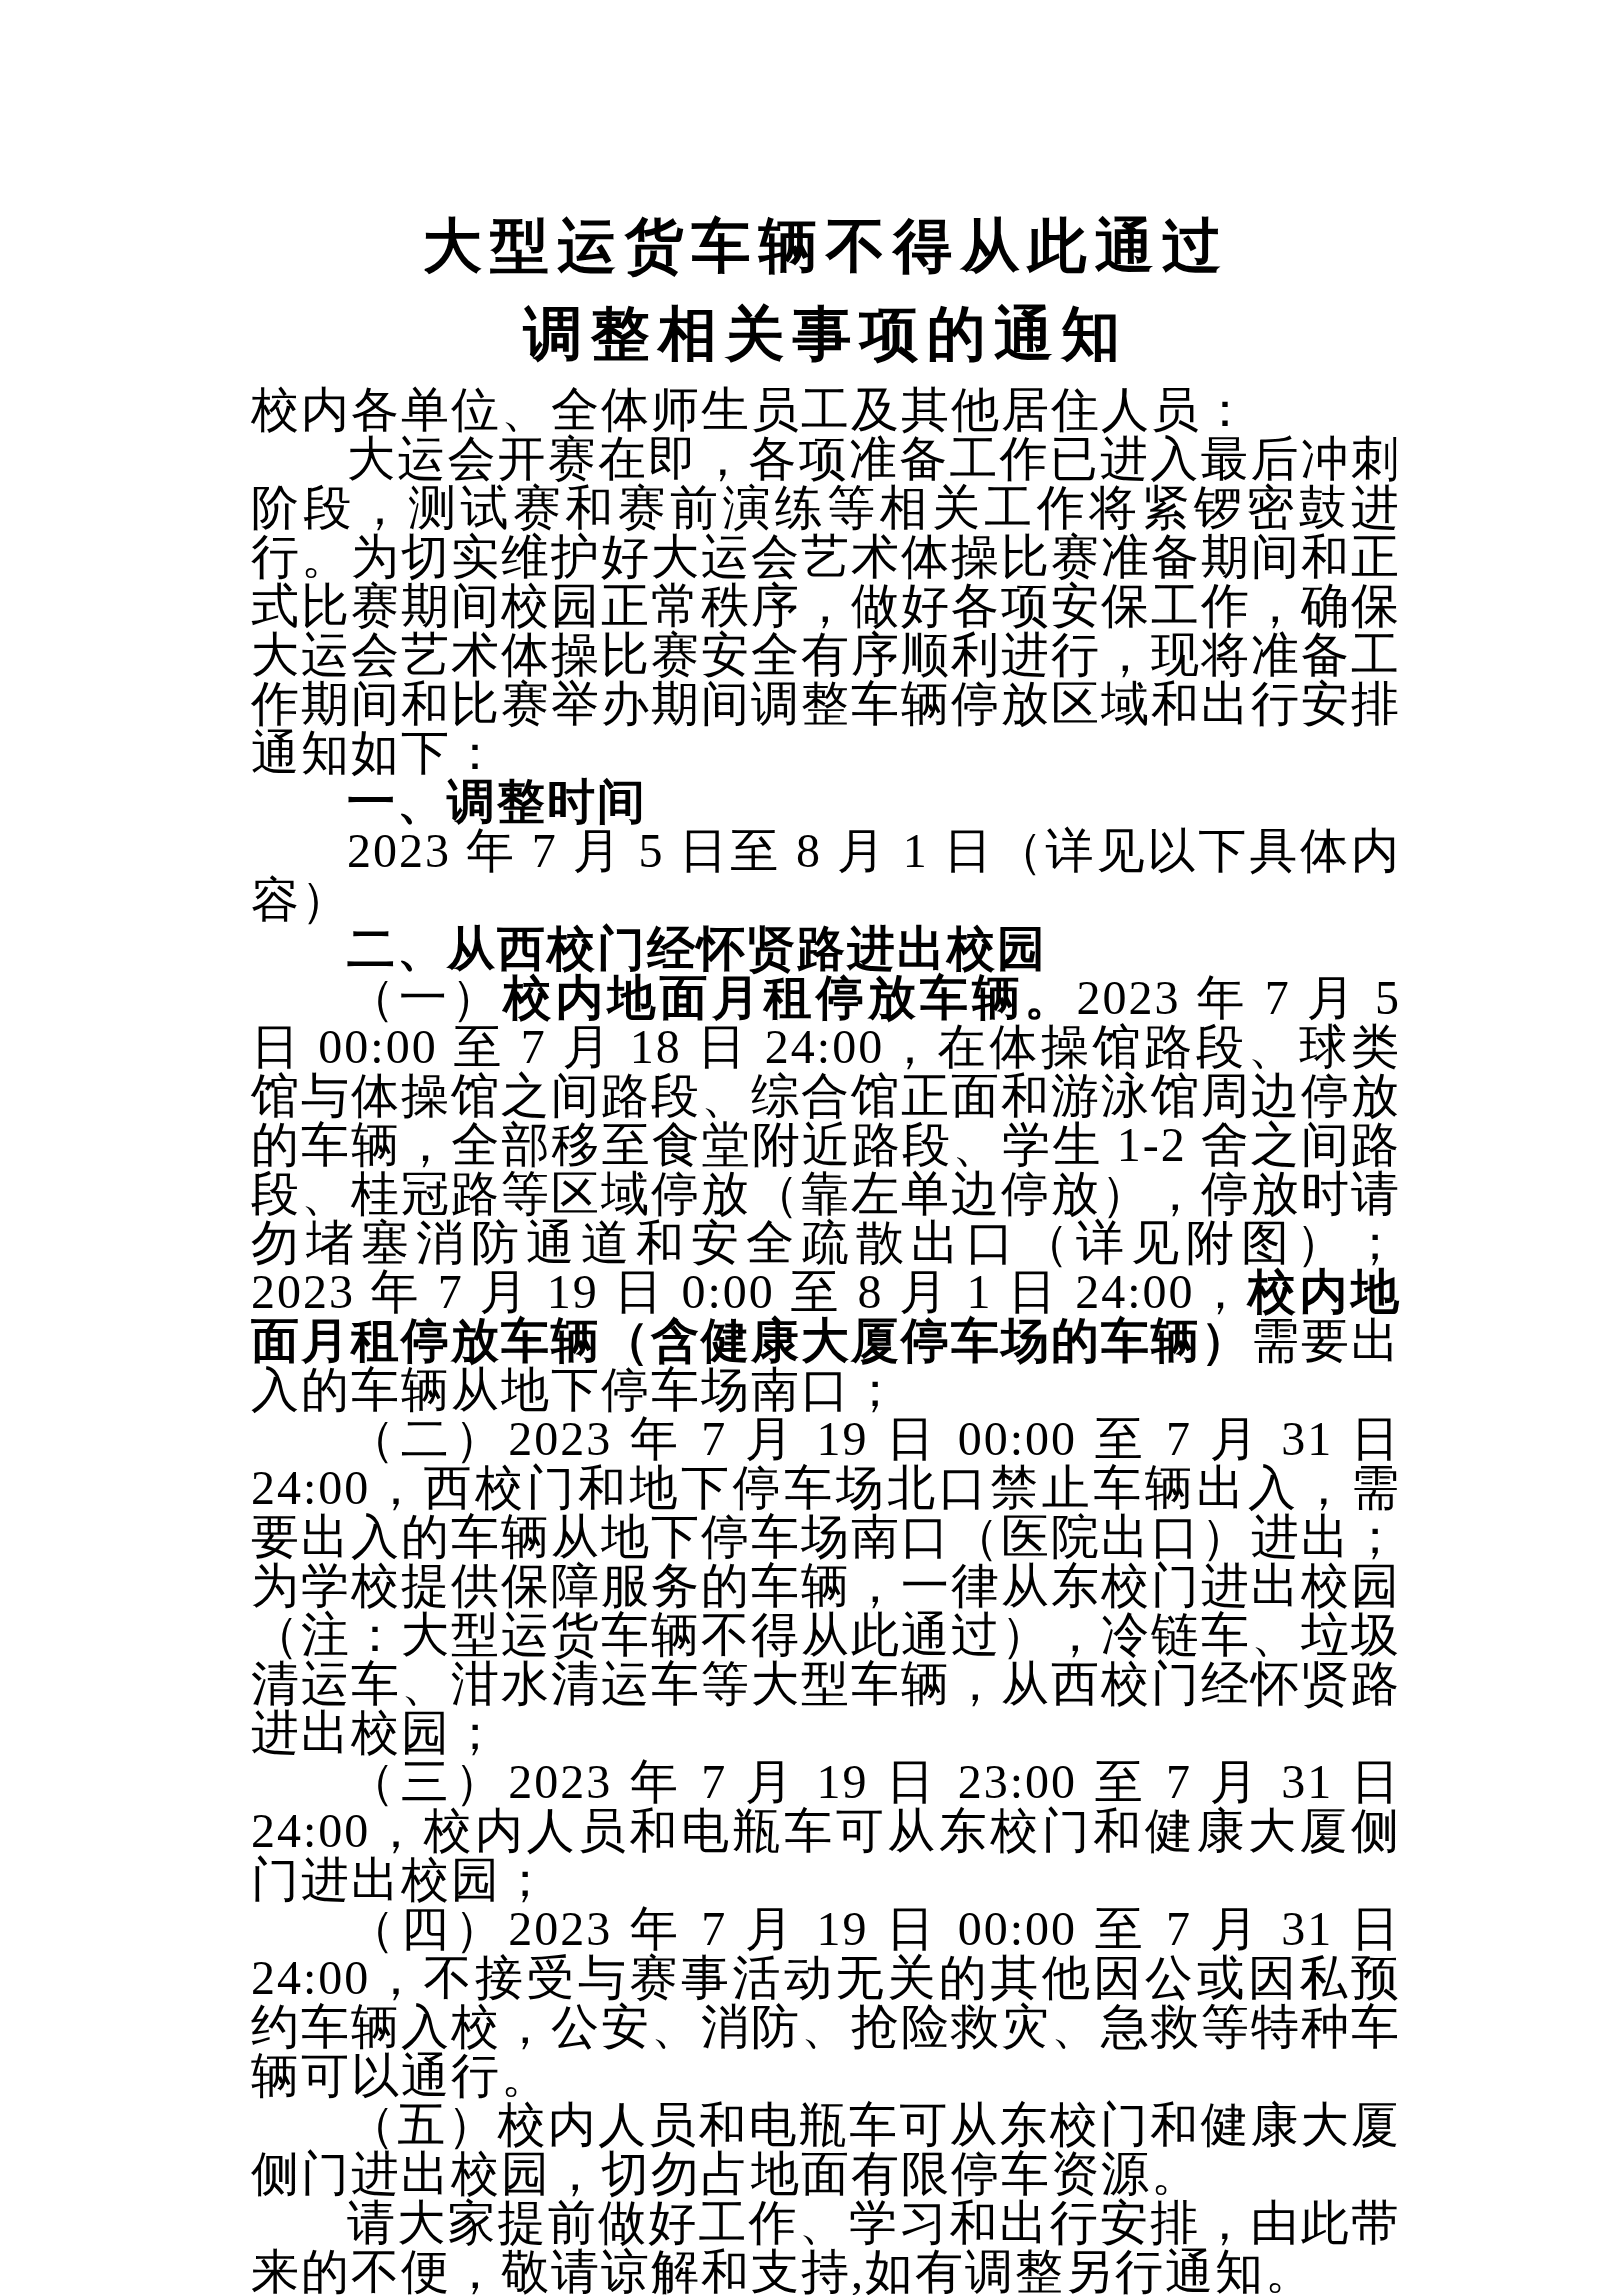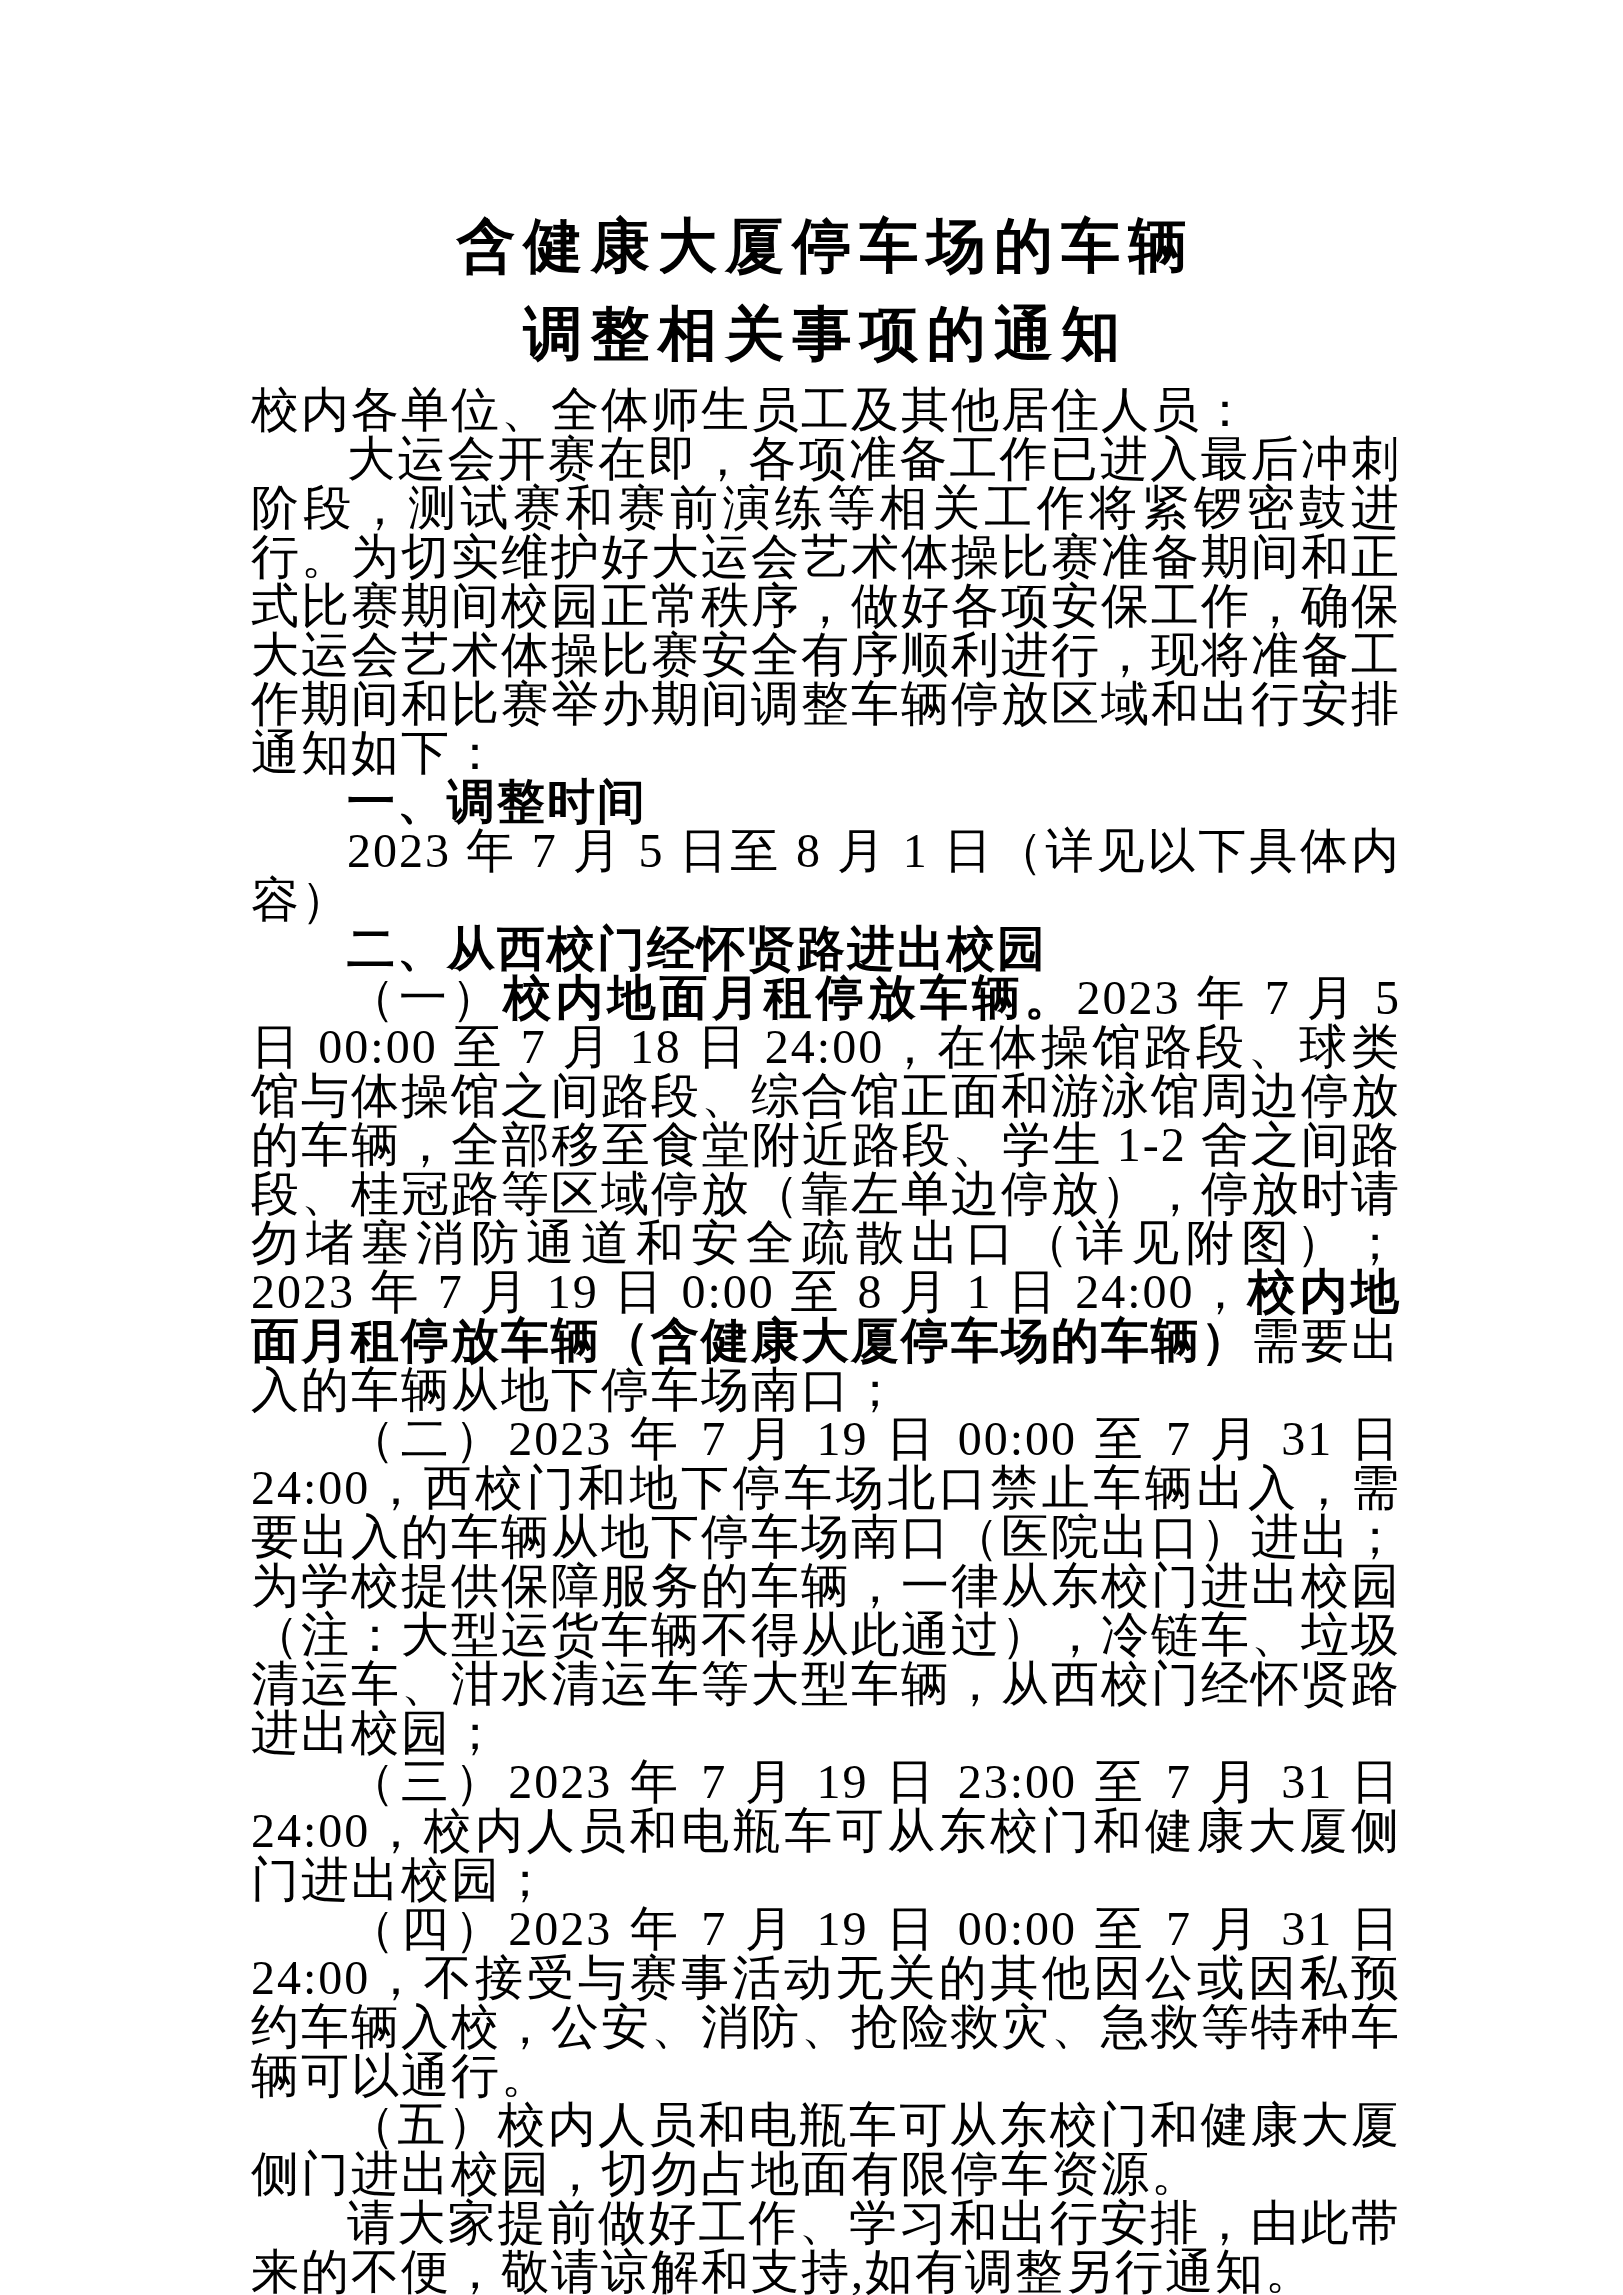--- a/index.html
+++ b/index.html
@@ -57,21 +57,21 @@
   .signature div {
     white-space: nowrap;
   }
 </style>
 </head>
 <body>
 
 <div class="page">
 
   <div class="title">
-    <div class="title-line">含健康大厦停车场的车辆</div>
+    <div class="title-line">大型运货车辆不得从此通过</div>
     <div class="title-line">调整相关事项的通知</div>
   </div>
 
   <p class="para">校内各单位、全体师生员工及其他居住人员：</p>
 
   <p class="para indent">大运会开赛在即，各项准备工作已进入最后冲刺阶段，测试赛和赛前演练等相关工作将紧锣密鼓进行。为切实维护好大运会艺术体操比赛准备期间和正式比赛期间校园正常秩序，做好各项安保工作，确保大运会艺术体操比赛安全有序顺利进行，现将准备工作期间和比赛举办期间调整车辆停放区域和出行安排通知如下：</p>
 
   <p class="para indent bold">一、调整时间</p>
 
   <p class="para indent">2023 年 7 月 5 日至 8 月 1 日（详见以下具体内容）</p>

